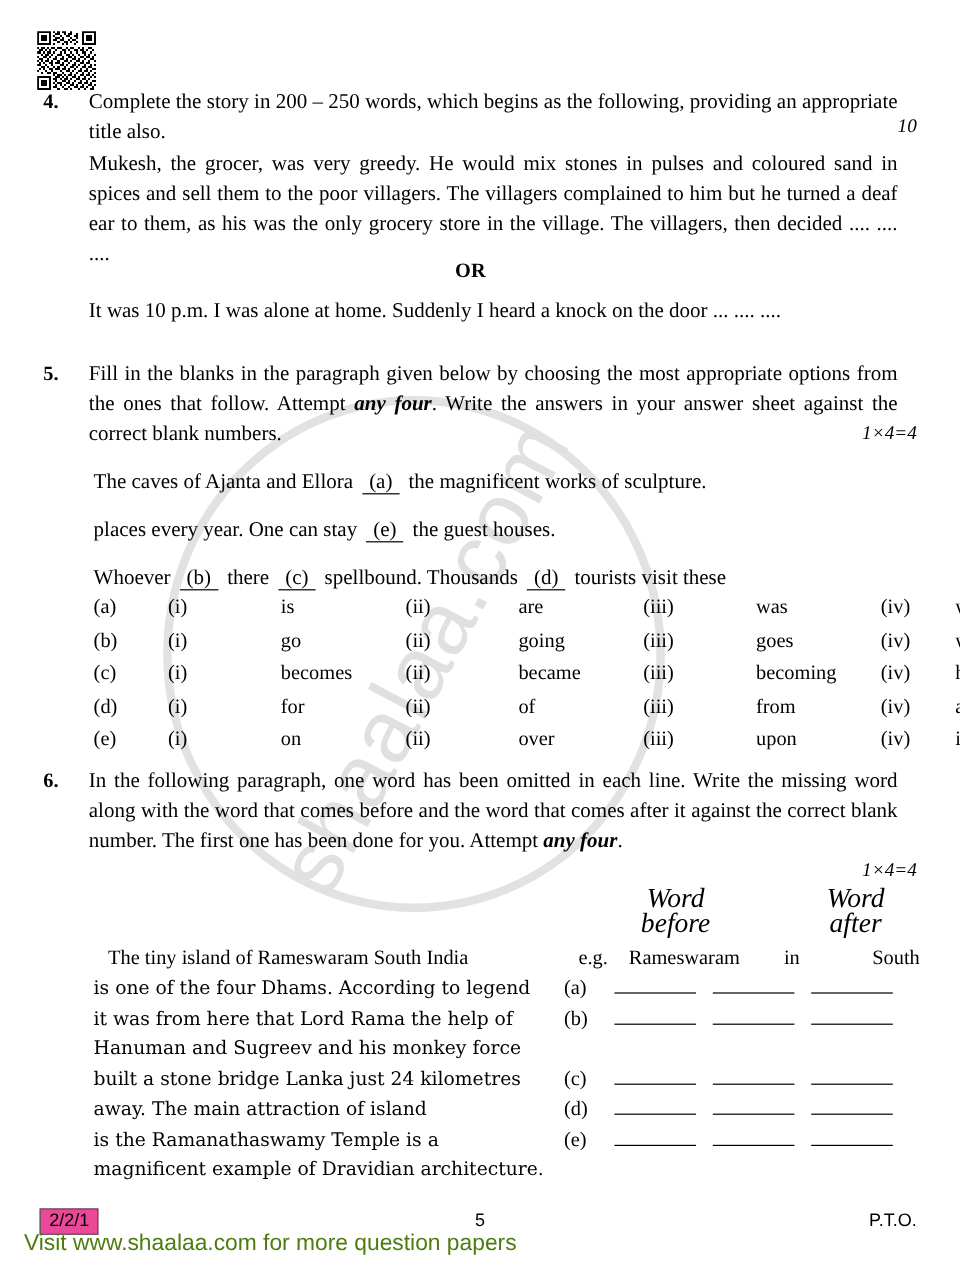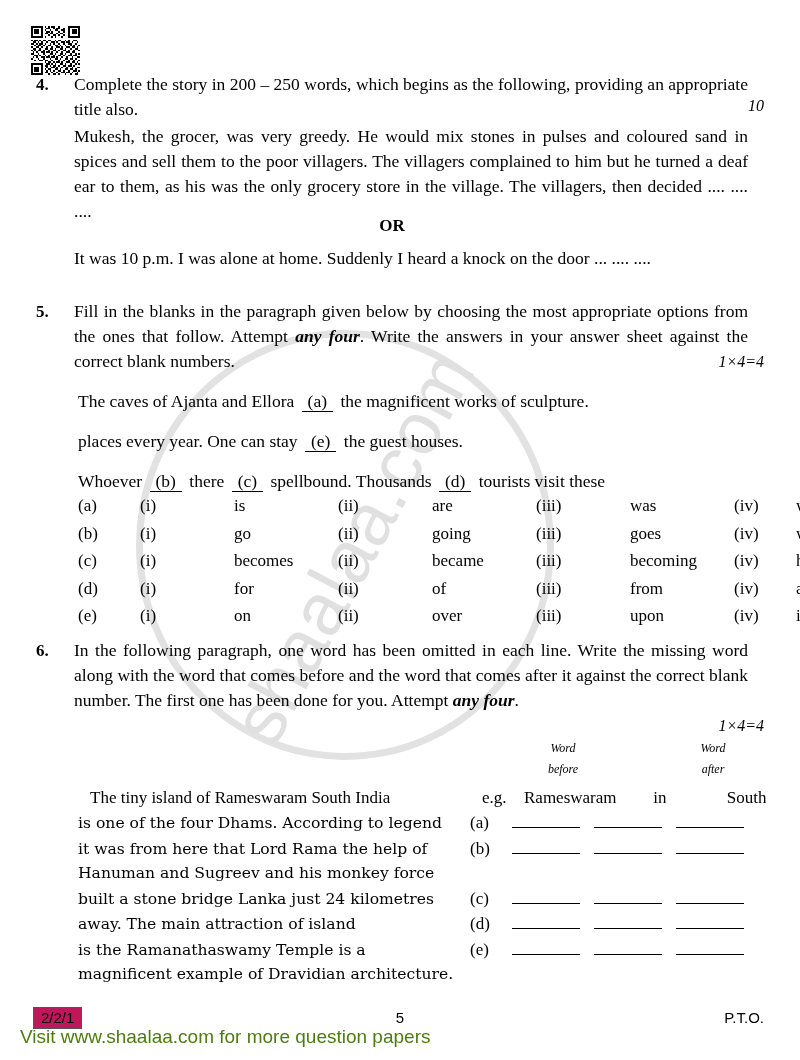--- a/index.html
+++ b/index.html
@@ -134,21 +134,21 @@
   .c-val-wide { width: 104px; flex: 0 0 104px; white-space: nowrap; }
 
   
   .q6head {
     position: absolute;
     left: 488px;
     top: 738px;
     width: 300px;
     display: flex;
     font-style: italic;
-    font-size: 12px;
+    font-size: 23px;
     line-height: 21px;
     text-align: center;
   }
   .q6head > div { flex: 1 1 0; }
 
   
   .q6body {
     position: absolute;
     left: 78px;
     top: 785px;
@@ -173,21 +173,21 @@
 
   
   .code-box {
     position: absolute;
     left: 33px;
     top: 1007px;
     border: 1px solid #555;
     padding: 1px 7px 2px 7px;
     font-family: "Liberation Sans", "DejaVu Sans", sans-serif;
     font-size: 15px;
-    background: #be185d;
+    background: #ec4899;
   }
   .page-no {
     position: absolute;
     left: 0;
     right: 0;
     top: 1009px;
     text-align: center;
     font-family: "Liberation Sans", "DejaVu Sans", sans-serif;
     font-size: 15px;
   }

